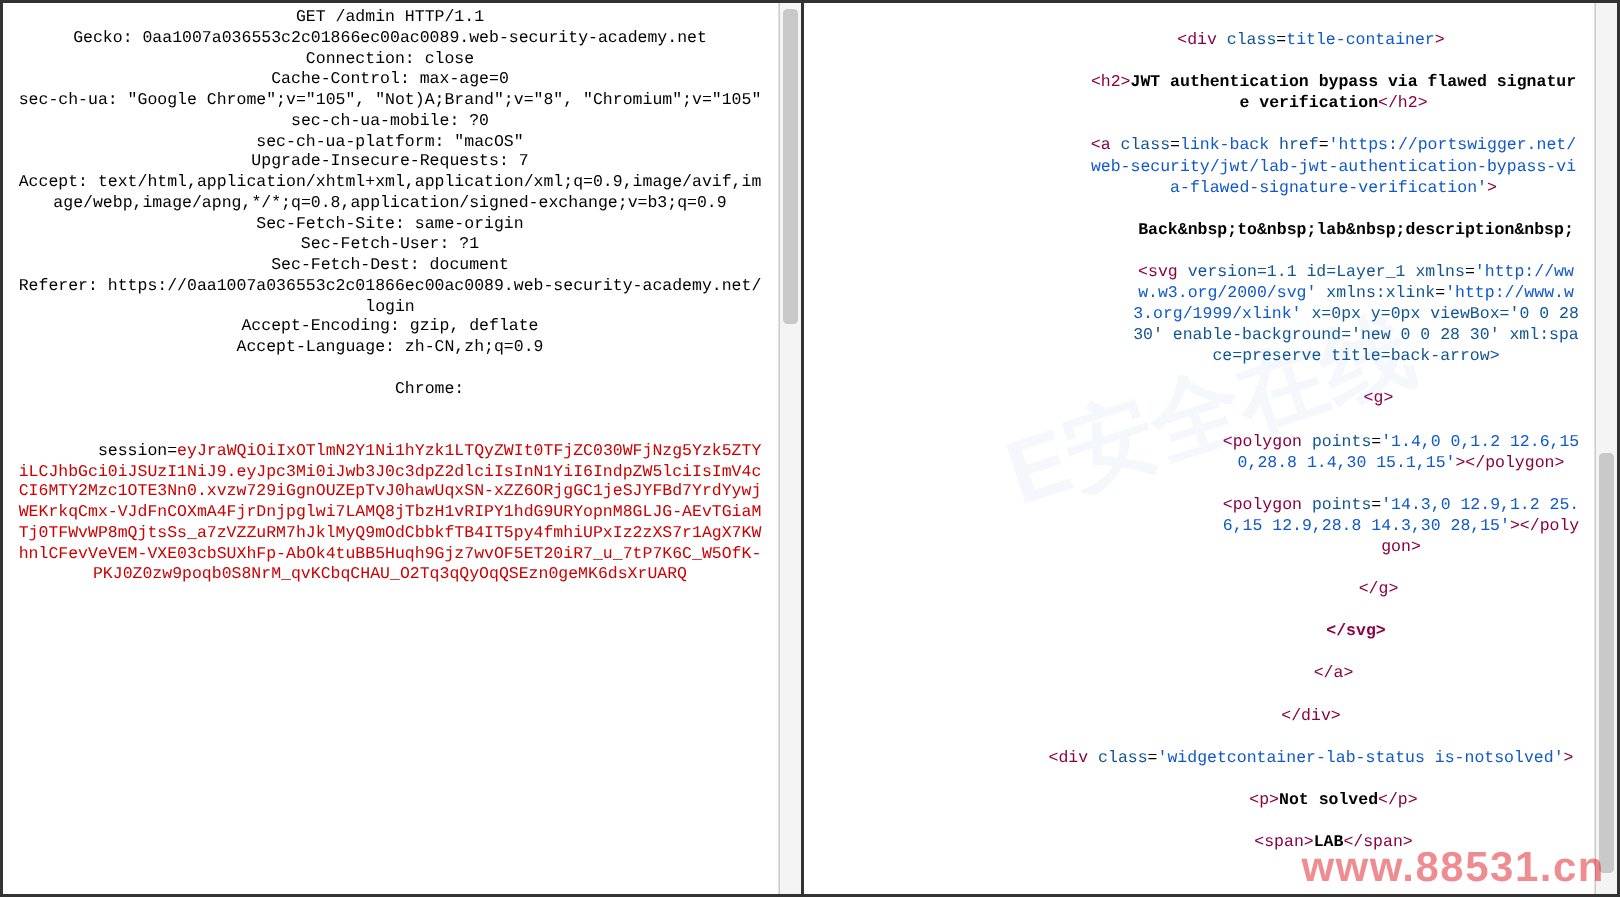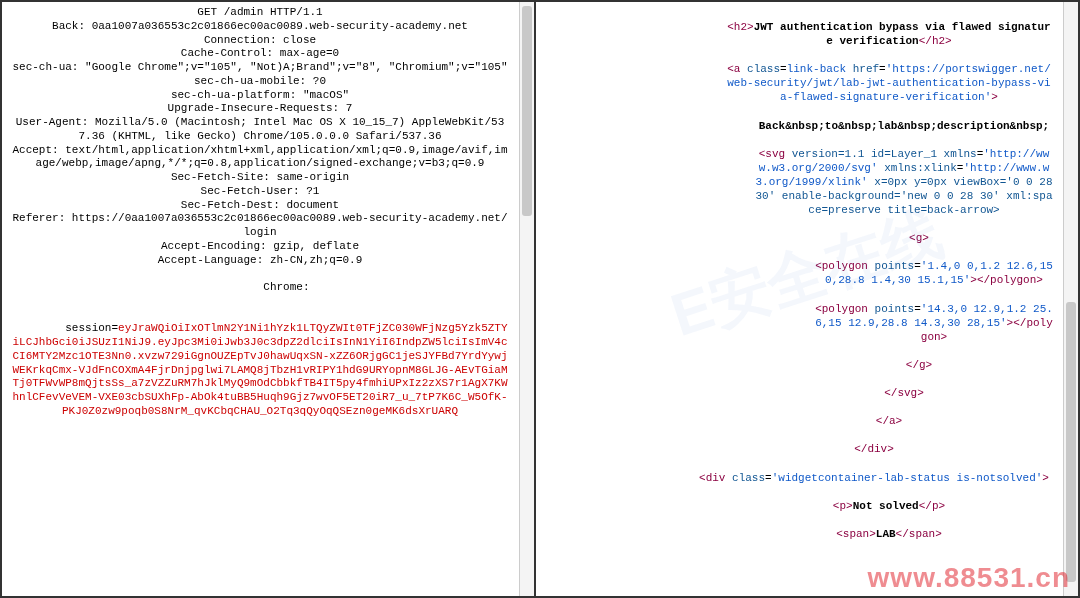--- a/index.html
+++ b/index.html
@@ -82,28 +82,27 @@
 </style>
 </head>
 <body>
 
 <div class="outer">
 
   <div class="panel left">
     <div class="content">
       <div class="req-line">GET /admin HTTP/1.1</div>
       <div>
-        <div class="req-line">Back: 0aa1007a036553c2c01866ec00ac0089.web-security-academy.net</div>
+        <div class="req-line">Gecko: 0aa1007a036553c2c01866ec00ac0089.web-security-academy.net</div>
         <div class="req-line">Connection: close</div>
         <div class="req-line">Cache-Control: max-age=0</div>
         <div class="req-line">sec-ch-ua: "Google Chrome";v="105", "Not)A;Brand";v="8", "Chromium";v="105"</div>
         <div class="req-line">sec-ch-ua-mobile: ?0</div>
         <div class="req-line">sec-ch-ua-platform: "macOS"</div>
         <div class="req-line">Upgrade-Insecure-Requests: 7</div>
-        <div class="req-line">User-Agent: Mozilla/5.0 (Macintosh; Intel Mac OS X 10_15_7) AppleWebKit/537.36 (KHTML, like Gecko) Chrome/105.0.0.0 Safari/537.36</div>
         <div class="req-line">Accept: text/html,application/xhtml+xml,application/xml;q=0.9,image/avif,image/webp,image/apng,*/*;q=0.8,application/signed-exchange;v=b3;q=0.9</div>
         <div class="req-line">Sec-Fetch-Site: same-origin</div>
         <div class="req-line">Sec-Fetch-User: ?1</div>
         <div class="req-line">Sec-Fetch-Dest: document</div>
         <div class="req-line">Referer: https://0aa1007a036553c2c01866ec00ac0089.web-security-academy.net/login</div>
         <div class="req-line">Accept-Encoding: gzip, deflate</div>
         <div class="req-line">Accept-Language: zh-CN,zh;q=0.9</div>
       </div>
       <div class="req-line">
         <span>Chrome:</span>
@@ -113,29 +112,30 @@
       </div>
     </div>
     <div class="scrollbar">
       <div class="thumb" style="top:4px;height:210px;"></div>
     </div>
   </div>
 
   <div class="panel right">
     <div class="wm2">E安全在线</div>
     <div class="content r" style="white-space:pre-wrap; word-break:break-all;">
+<div style="padding-left:150px;"><span class="br">&lt;</span><span class="t">div</span> <span class="a">class</span>=<span class="v">title-container</span><span class="br">&gt;</span></div>
 <div style="padding-left:180px;"><span class="br">&lt;</span><span class="t">h2</span><span class="br">&gt;</span><b><span class="pl">JWT authentication bypass via flawed signature verification</span></b><span class="br">&lt;/</span><span class="t">h2</span><span class="br">&gt;</span></div>
 <div style="padding-left:180px;"><span class="br">&lt;</span><span class="t">a</span> <span class="a">class</span>=<span class="v">link-back</span> <span class="a">href</span>=<span class="v">'<span>https://portswigger.net/web-security/jwt/lab-jwt-authentication-bypass-via-flawed-signature-verification</span>'</span><span class="br">&gt;</span></div>
 <div style="padding-left:210px;"><b><span class="pl">Back&amp;nbsp;to&amp;nbsp;lab&amp;nbsp;description&amp;nbsp;</span></b></div>
 <div style="padding-left:210px;"><span class="br">&lt;</span><span class="t">svg</span> <span class="a">version=1.1 id=Layer_1</span> <span class="a">xmlns</span>=<span class="v">'<span>http://www.w3.org/2000/svg</span>'</span> <span class="a">xmlns:xlink</span>=<span class="v">'<span>http://www.w3.org/1999/xlink</span>'</span> <span class="a">x=0px y=0px viewBox='0 0 28 30' enable-background='new 0 0 28 30' xml:space=preserve title=back-arrow&gt;</span></div>
 <div style="padding-left:240px;"><span class="br">&lt;</span><span class="t">g</span><span class="br">&gt;</span></div>
 <div style="padding-left:270px;"><span class="br">&lt;</span><span class="t">polygon</span> <span class="a">points</span>=<span class="v">'1.4,0 0,1.2 12.6,15 0,28.8 1.4,30 15.1,15'</span><span class="br">&gt;&lt;/</span><span class="t">polygon</span><span class="br">&gt;</span></div>
 <div style="padding-left:270px;"><span class="br">&lt;</span><span class="t">polygon</span> <span class="a">points</span>=<span class="v">'14.3,0 12.9,1.2 25.6,15 12.9,28.8 14.3,30 28,15'</span><span class="br">&gt;&lt;/</span><span class="t">polygon</span><span class="br">&gt;</span></div>
 <div style="padding-left:240px;"><span class="br">&lt;/</span><span class="t">g</span><span class="br">&gt;</span></div>
-<div style="padding-left:210px;"><span class="br">&lt;/</span><span class="t">svg</span><span class="br">&gt;</span></div>
+<div style="padding-left:210px;font-weight:bold;"><span class="br">&lt;/</span><span class="t">svg</span><span class="br">&gt;</span></div>
 <div style="padding-left:180px;"><span class="br">&lt;/</span><span class="t">a</span><span class="br">&gt;</span></div>
 <div style="padding-left:150px;"><span class="br">&lt;/</span><span class="t">div</span><span class="br">&gt;</span></div>
 <div style="padding-left:150px;"><span class="br">&lt;</span><span class="t">div</span> <span class="a">class</span>=<span class="v">'<span>widgetcontainer-lab-status is-notsolved</span>'</span><span class="br">&gt;</span></div>
 <div style="padding-left:180px;"><span class="br">&lt;</span><span class="t">p</span><span class="br">&gt;</span><b><span class="pl">Not solved</span></b><span class="br">&lt;/</span><span class="t">p</span><span class="br">&gt;</span></div>
 <div style="padding-left:180px;"><span class="br">&lt;</span><span class="t">span</span><span class="br">&gt;</span><b><span class="pl">LAB</span></b><span class="br">&lt;/</span><span class="t">span</span><span class="br">&gt;</span></div>
 
 
 
 
 

